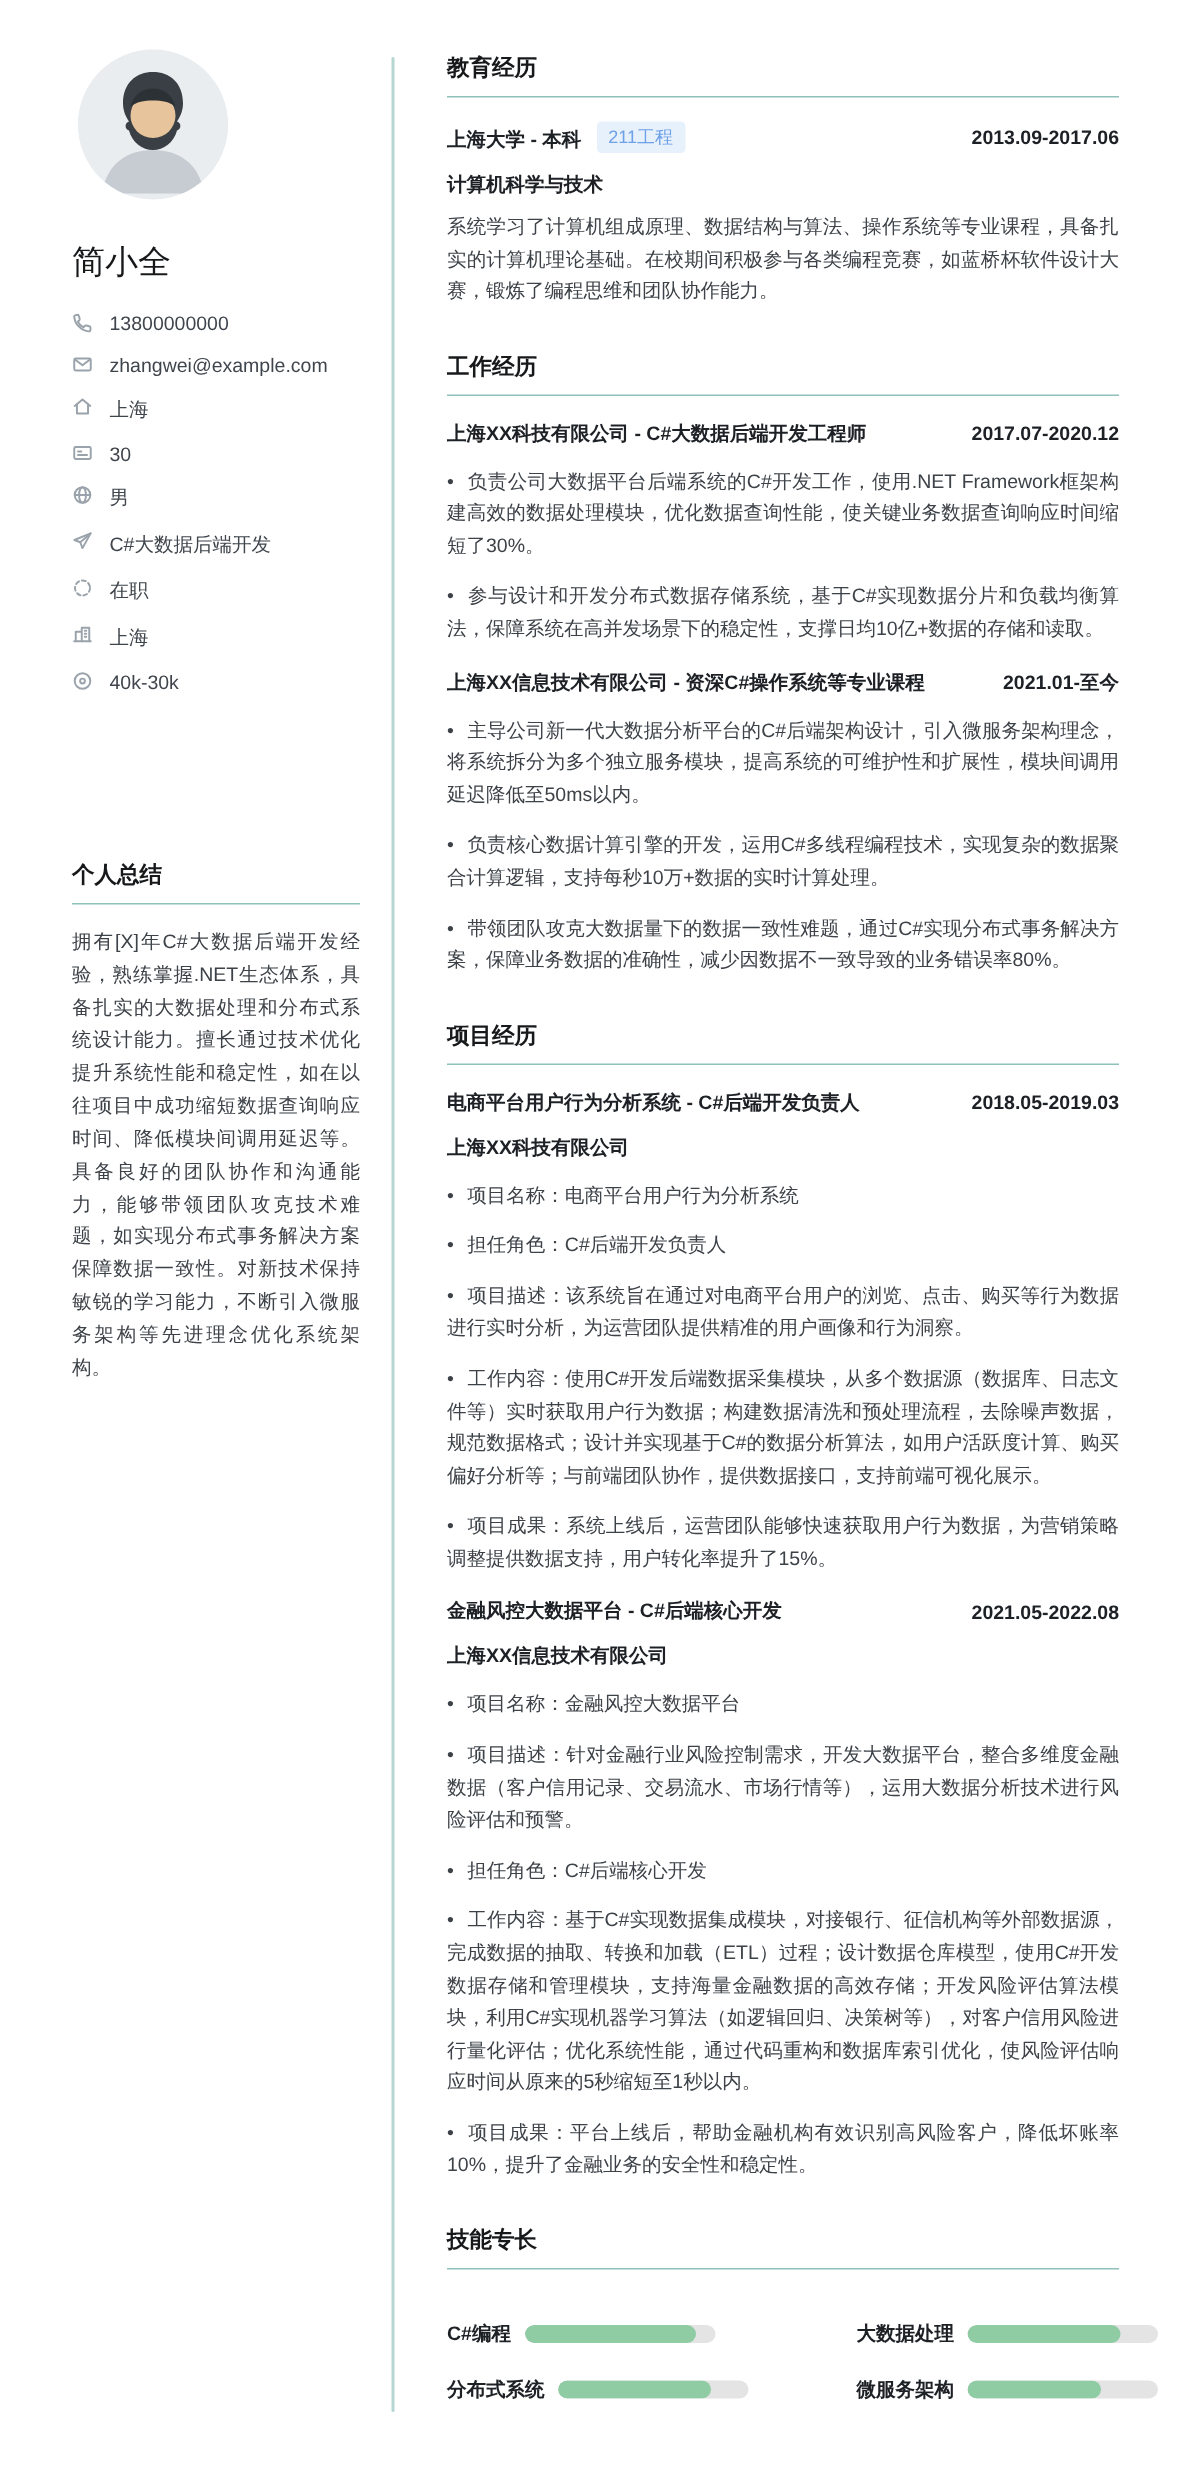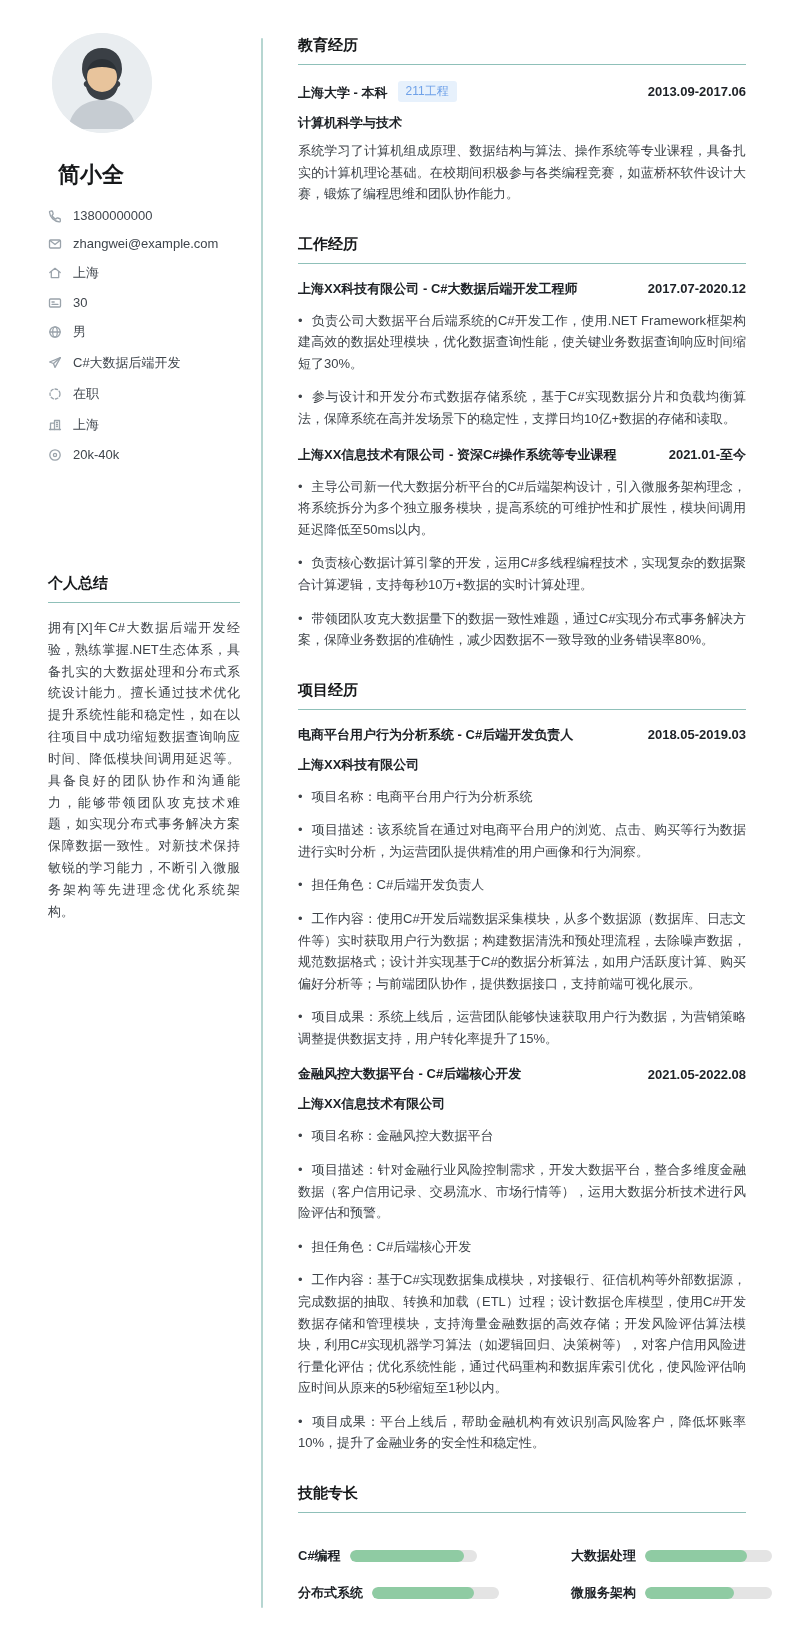--- a/index.html
+++ b/index.html
@@ -17,23 +17,23 @@
   body{font-family:"Liberation Sans","DejaVu Sans",sans-serif;color:var(--body);}
   .page{position:relative;width:794px;min-height:1646px;background:#fff;overflow:hidden;}
 
   
   .vline{position:absolute;left:261px;top:38px;width:2px;height:1570px;background:var(--accent);opacity:.65;border-radius:2px;}
 
   
   .sidebar{position:absolute;left:48px;top:33px;width:192px;}
   .avatar{width:100px;height:100px;border-radius:50%;overflow:hidden;margin-left:4px;background:#e9edf0;}
   .avatar svg{display:block;}
-  .name{font-size:22px;font-weight:bold;color:var(--heading);margin:27px 0 18px 10px;}
+  .name{font-size:22px;font-weight:normal;color:var(--heading);margin:27px 0 18px 0;}
   .contacts{list-style:none;margin:0;padding:0;}
-  .contacts li{display:flex;align-items:center;gap:11px;margin-bottom:13px;font-size:13px;color:#3f454c;white-space:nowrap;}
+  .contacts li{display:flex;gap:11px;margin-bottom:13px;font-size:13px;color:#3f454c;white-space:nowrap;}
   .cicon{width:14px;height:14px;flex:0 0 14px;display:inline-flex;}
   .cicon svg{width:14px;height:14px;stroke:var(--icon);fill:none;stroke-width:1.3;stroke-linecap:round;stroke-linejoin:round;}
   .side-section{margin-top:112px;}
   .sec-title{font-size:15px;font-weight:bold;color:var(--heading);padding-bottom:9px;border-bottom:1px solid var(--accent);margin:0 0 14px 0;}
   .summary-text{font-size:13px;line-height:1.68;margin:12px 0 0 0;color:var(--body);text-align:justify;}
 
   
   .main{position:absolute;left:298px;top:36px;width:448px;}
   .main section{margin-bottom:30px;}
   .entry-head{display:flex;justify-content:space-between;align-items:center;margin:16px 0 10px 0;}
@@ -145,21 +145,21 @@
         </span>
         <span>上海</span>
       </li>
       <li>
         <span class="cicon">
           <svg viewBox="0 0 14 14">
               <circle cx="7" cy="7" r="5.2"></circle>
               <circle cx="7" cy="7" r="1.6"></circle>
             </svg>
         </span>
-        <span>20k-40k</span>
+        <span>40k-30k</span>
       </li>
     </ul>
 
     <div class="side-section">
       <h2 class="sec-title">个人总结</h2>
       <p class="summary-text">拥有[X]年C#大数据后端开发经验，熟练掌握.NET生态体系，具备扎实的大数据处理和分布式系统设计能力。擅长通过技术优化提升系统性能和稳定性，如在以往项目中成功缩短数据查询响应时间、降低模块间调用延迟等。具备良好的团队协作和沟通能力，能够带领团队攻克技术难题，如实现分布式事务解决方案保障数据一致性。对新技术保持敏锐的学习能力，不断引入微服务架构等先进理念优化系统架构。</p>
     </div>
   </aside>
 
   <main class="main">
@@ -210,22 +210,22 @@
       <h2 class="sec-title">项目经历</h2>
 
       <div class="entry">
         <div class="entry-head">
           <span class="eh-title">电商平台用户行为分析系统 - C#后端开发负责人</span>
           <span class="eh-date">2018.05-2019.03</span>
         </div>
         <p class="sub-title">上海XX科技有限公司</p>
         <div class="bullets">
           <p class="bullet"><span class="dot">•</span><span>项目名称：电商平台用户行为分析系统</span></p>
+          <p class="bullet"><span class="dot">•</span><span>担任角色：C#后端开发负责人</span></p>
           <p class="bullet"><span class="dot">•</span><span>项目描述：该系统旨在通过对电商平台用户的浏览、点击、购买等行为数据进行实时分析，为运营团队提供精准的用户画像和行为洞察。</span></p>
-          <p class="bullet"><span class="dot">•</span><span>担任角色：C#后端开发负责人</span></p>
           <p class="bullet"><span class="dot">•</span><span>工作内容：使用C#开发后端数据采集模块，从多个数据源（数据库、日志文件等）实时获取用户行为数据；构建数据清洗和预处理流程，去除噪声数据，规范数据格式；设计并实现基于C#的数据分析算法，如用户活跃度计算、购买偏好分析等；与前端团队协作，提供数据接口，支持前端可视化展示。</span></p>
           <p class="bullet"><span class="dot">•</span><span>项目成果：系统上线后，运营团队能够快速获取用户行为数据，为营销策略调整提供数据支持，用户转化率提升了15%。</span></p>
         </div>
       </div>
 
       <div class="entry">
         <div class="entry-head">
           <span class="eh-title">金融风控大数据平台 - C#后端核心开发</span>
           <span class="eh-date">2021.05-2022.08</span>
         </div>

